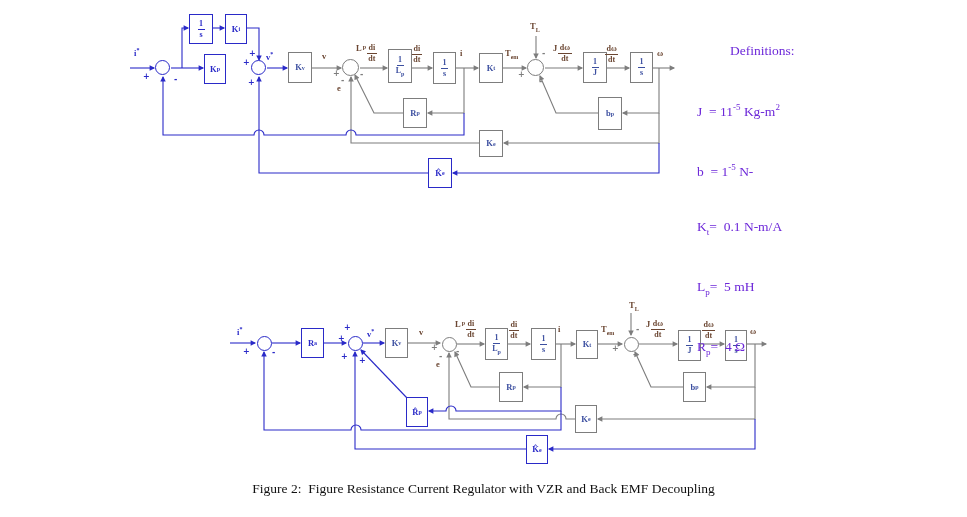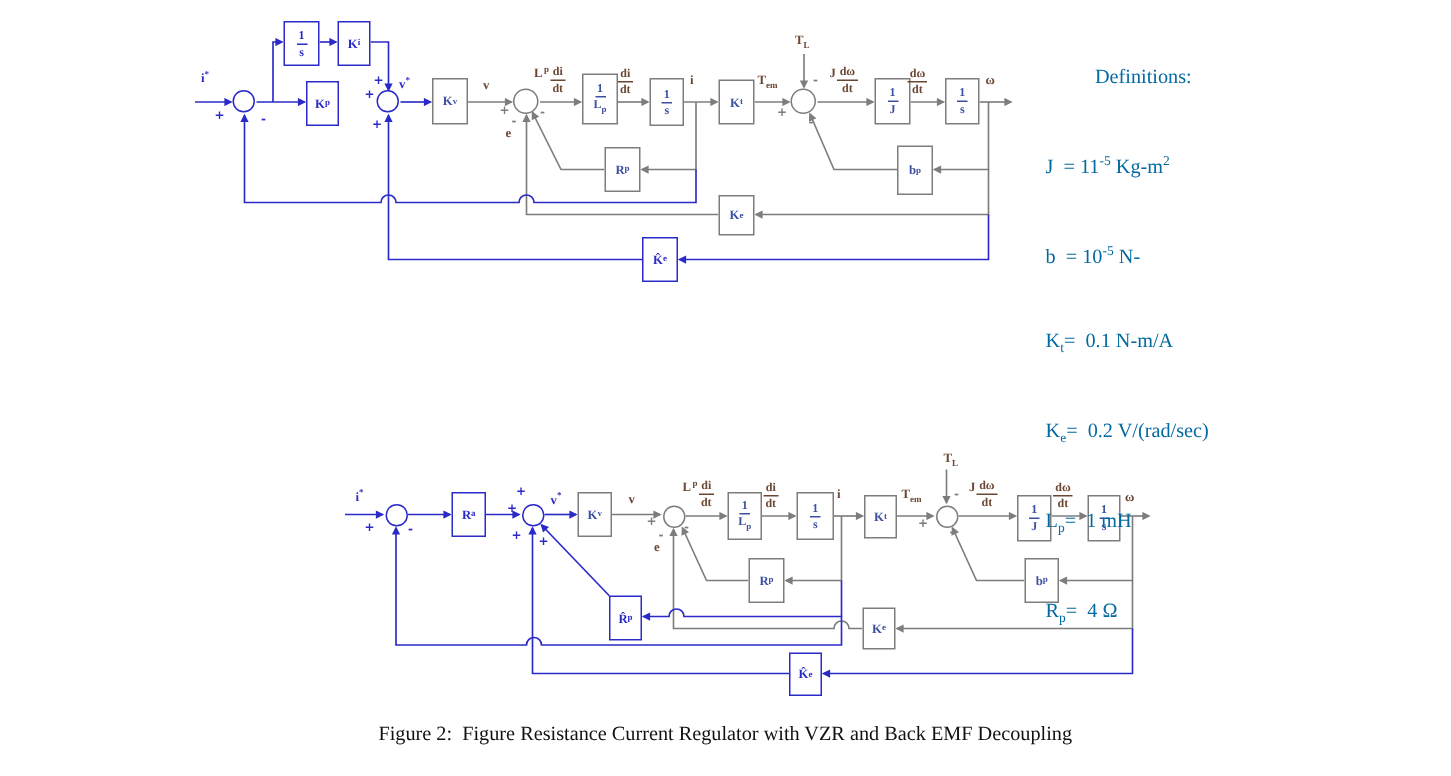--- a/index.html
+++ b/index.html
@@ -19,21 +19,21 @@
   .sg.b{color:#2a2ac8;}
   .lb{position:absolute;font:bold 8.5px "Liberation Serif",serif;color:#6b4632;z-index:3;
       line-height:1;white-space:nowrap;}
   .lb.b{color:#2a2ac8;}
   .fr{display:inline-flex;flex-direction:column;align-items:center;line-height:1;font-size:8px;font-weight:bold;}
   .fr .nu{display:block;border-bottom:1px solid currentColor;padding:0 1.5px 1px;}
   .fr .de{display:block;padding-top:1px;}
   .fx{display:inline-flex;align-items:flex-start;gap:1px;}
   .cap{position:absolute;left:0;width:967px;text-align:center;font:13.5px "Liberation Serif",serif;
        color:#111;white-space:pre;z-index:3;}
-  .defs{position:absolute;left:697px;top:5px;font:13.5px "Liberation Serif",serif;color:#0369a1;
+  .defs{position:absolute;left:697px;top:5px;font:13.5px "Liberation Serif",serif;color:#6d28d9;
         line-height:18.5px;white-space:pre;z-index:3;}
   .defs .dt{padding-left:33px;}
   .defs sup{font-size:9px;}
   .defs sub{font-size:9px;}
 </style>
 </head>
 <body>
 
 <div id="page">
 
@@ -326,20 +326,19 @@
 <span class="sg" style="left:456px;top:348px">-</span>
 <span class="sg" style="left:612px;top:345px">+</span>
 <span class="sg" style="left:636px;top:326px">-</span>
 <span class="sg" style="left:633px;top:351px">-</span>
 
 <div class="cap" style="top:481px">Figure 2:  Figure Resistance Current Regulator with VZR and Back EMF Decoupling</div>
 
 <div class="defs">
   <div class="dt">Definitions:</div>
   <div><span>J  = 11</span><sup>-5</sup><span> Kg-m</span><sup>2</sup></div>
-  <div><span>b  = 10</span><sup>-5</sup><span> N-</span></div>
+  <div><span>b  = 1</span><sup>-5</sup><span> N-</span></div>
   <div><span>K</span><sub>t</sub><span>=  0.1 N-m/A</span></div>
-  <div><span>K</span><sub>e</sub><span>=  0.2 V/(rad/sec)</span></div>
-  <div><span>L</span><sub>p</sub><span>=  1 mH</span></div>
+  <div><span>L</span><sub>p</sub><span>=  5 mH</span></div>
   <div><span>R</span><sub>p</sub><span>=  4 Ω</span></div>
 </div>
 
 </div>
 
 </body></html>

